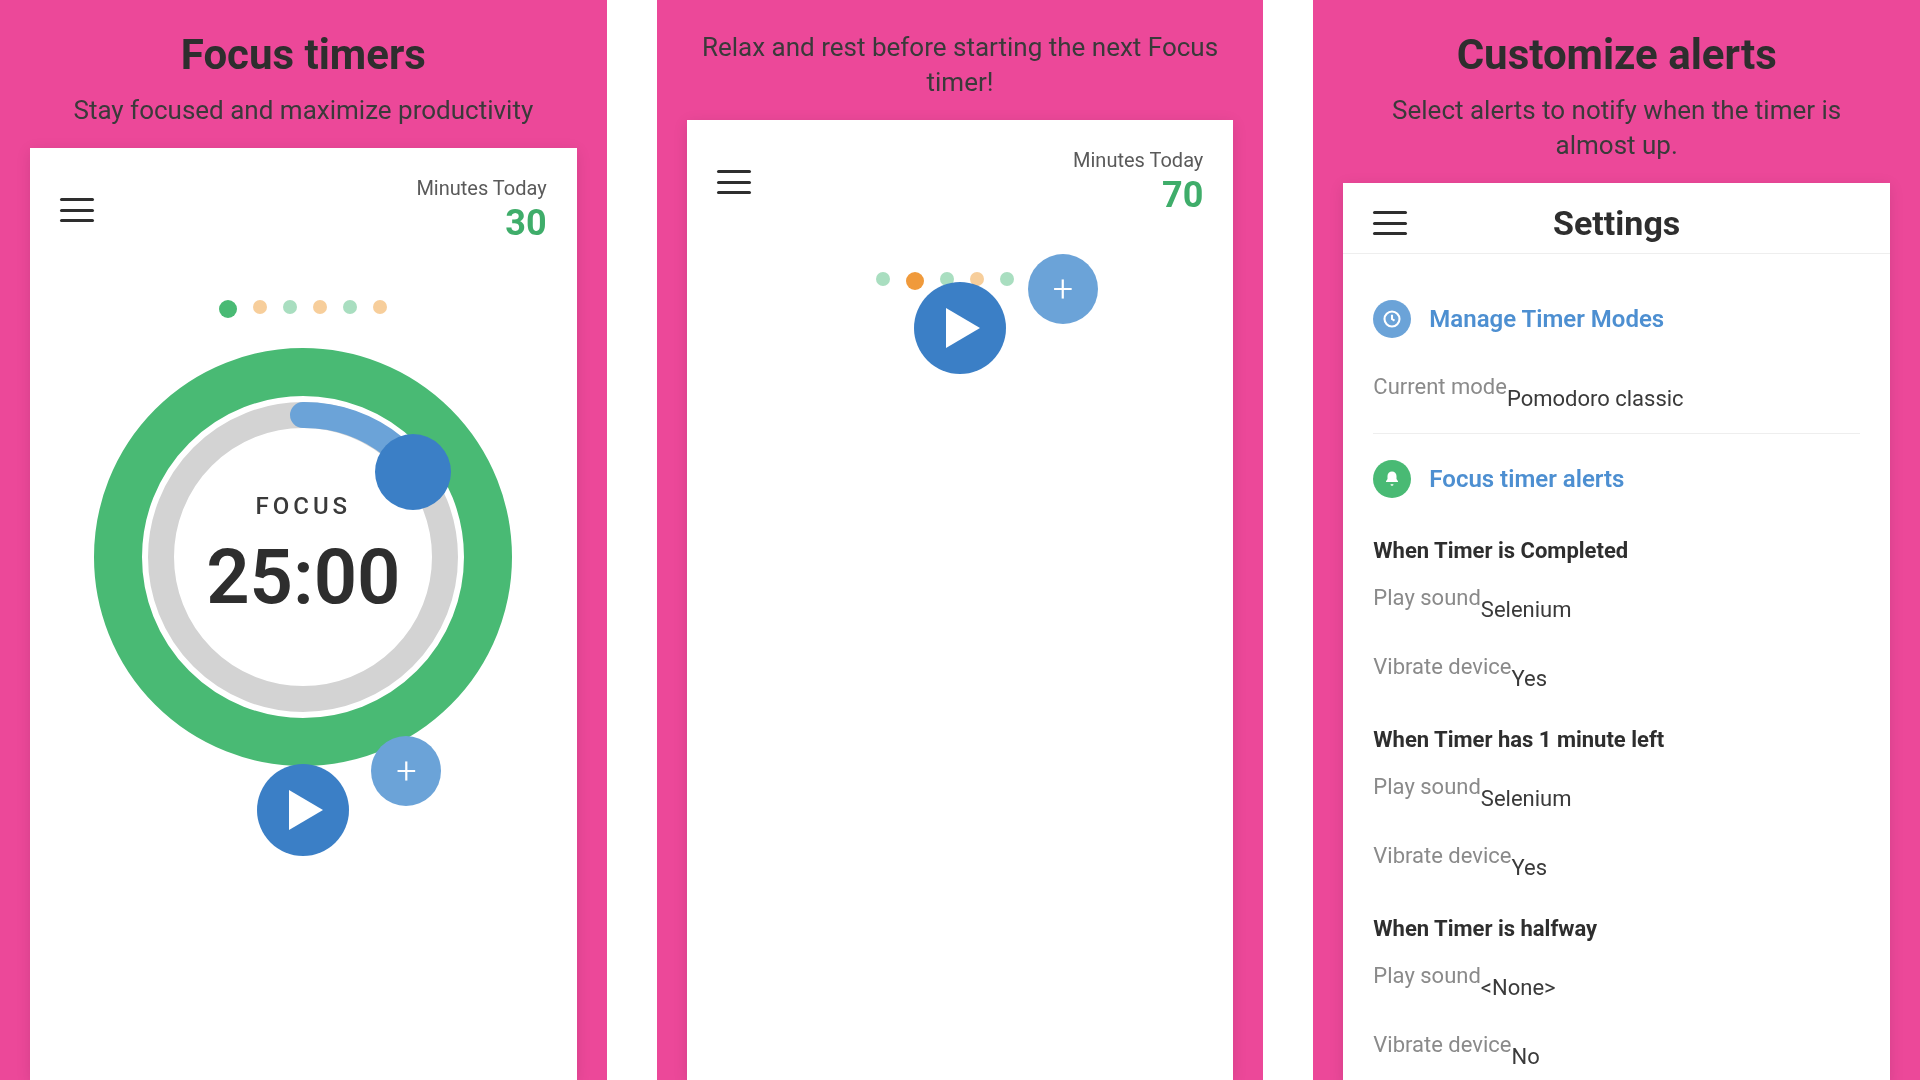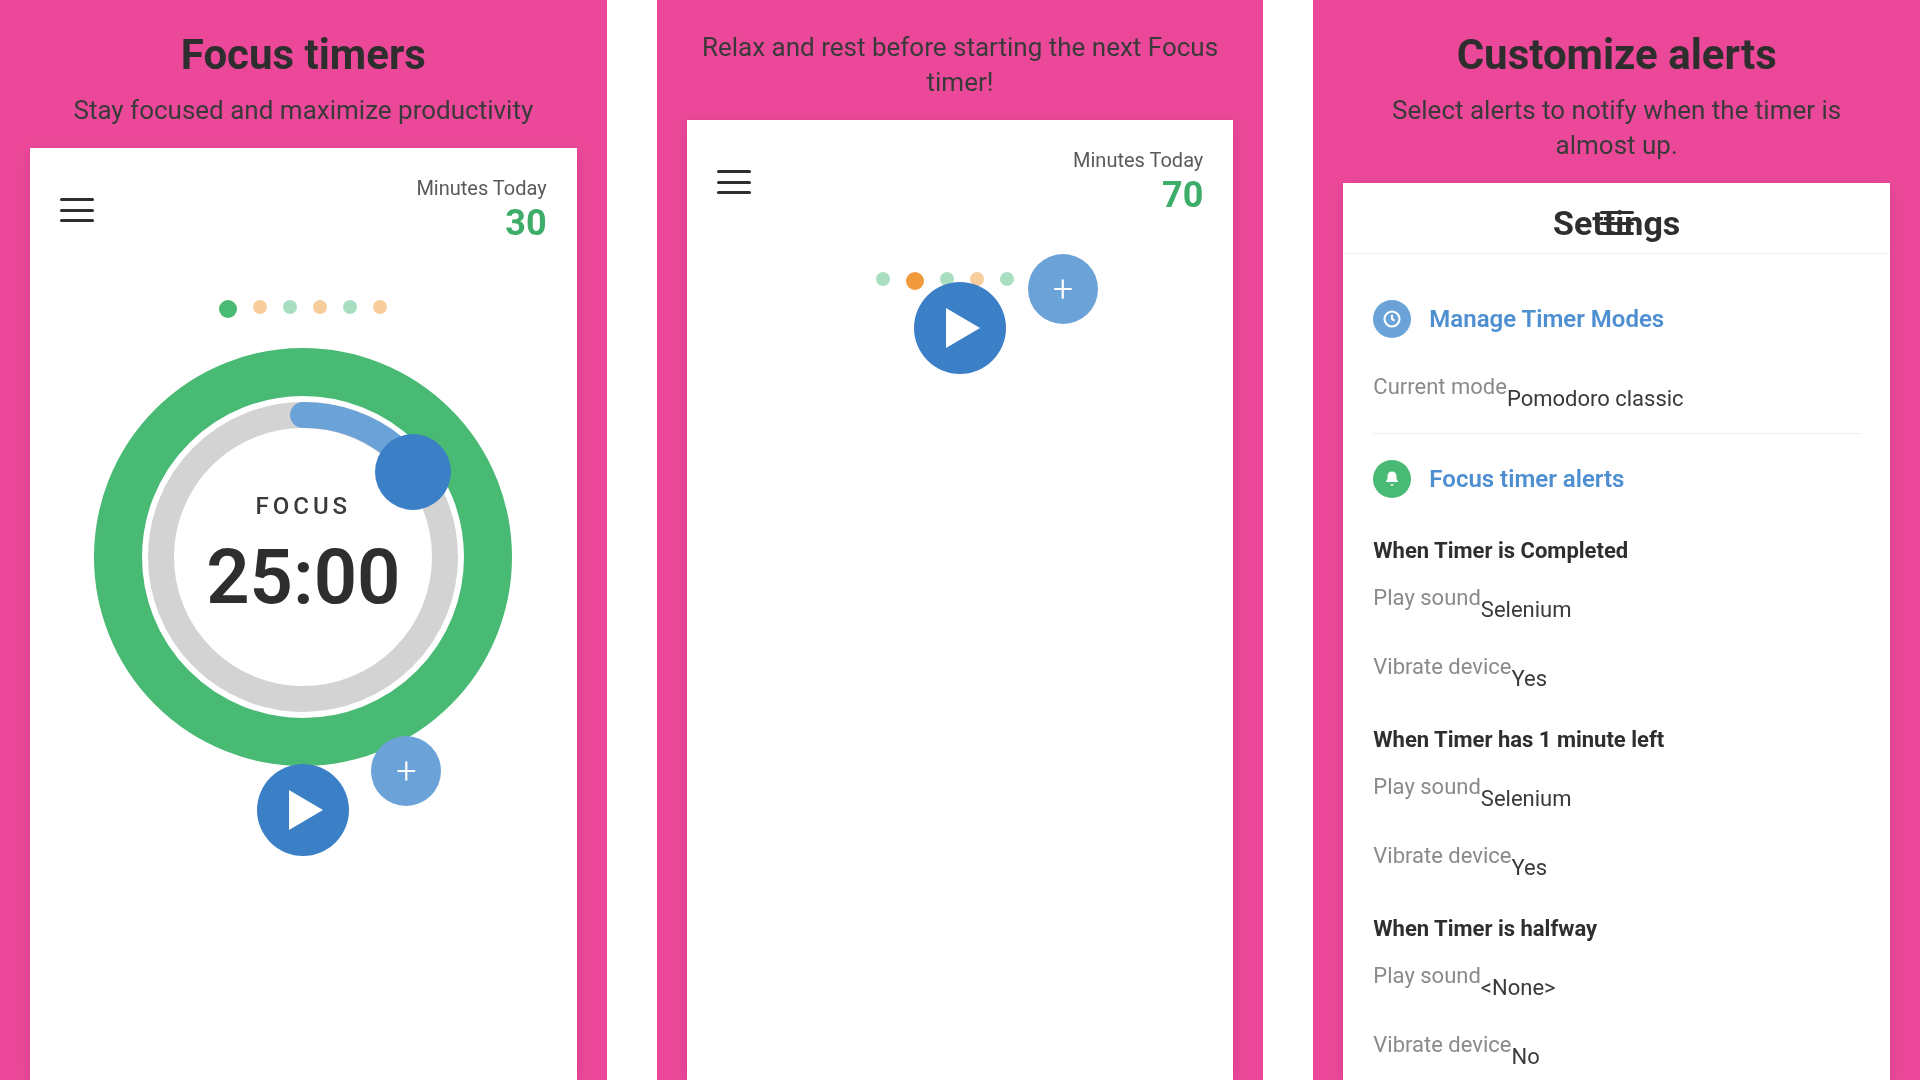--- a/index.html
+++ b/index.html
@@ -62,21 +62,21 @@
     }
     .minutes-block { text-align: right; }
     .minutes-label { font-size: 20px; color: #5a5a5a; }
     .minutes-value { font-size: 36px; font-weight: 700; color: #3fad6a; margin-top: 2px; }
     .settings-title {
       font-size: 34px;
       font-weight: 700;
       color: #2e2e2e;
       margin: 0 auto;
     }
-    .device-bar.center { justify-content: center; }
+    .device-bar.center { justify-content: flex-start; }
     .device-bar.center .settings-title { position: absolute; left: 50%; transform: translateX(-50%); }
     .device-bar.center { position: relative; }
     .dots {
       display: flex;
       gap: 16px;
       justify-content: center;
       margin-top: 48px;
     }
     .dot {
       width: 14px;

